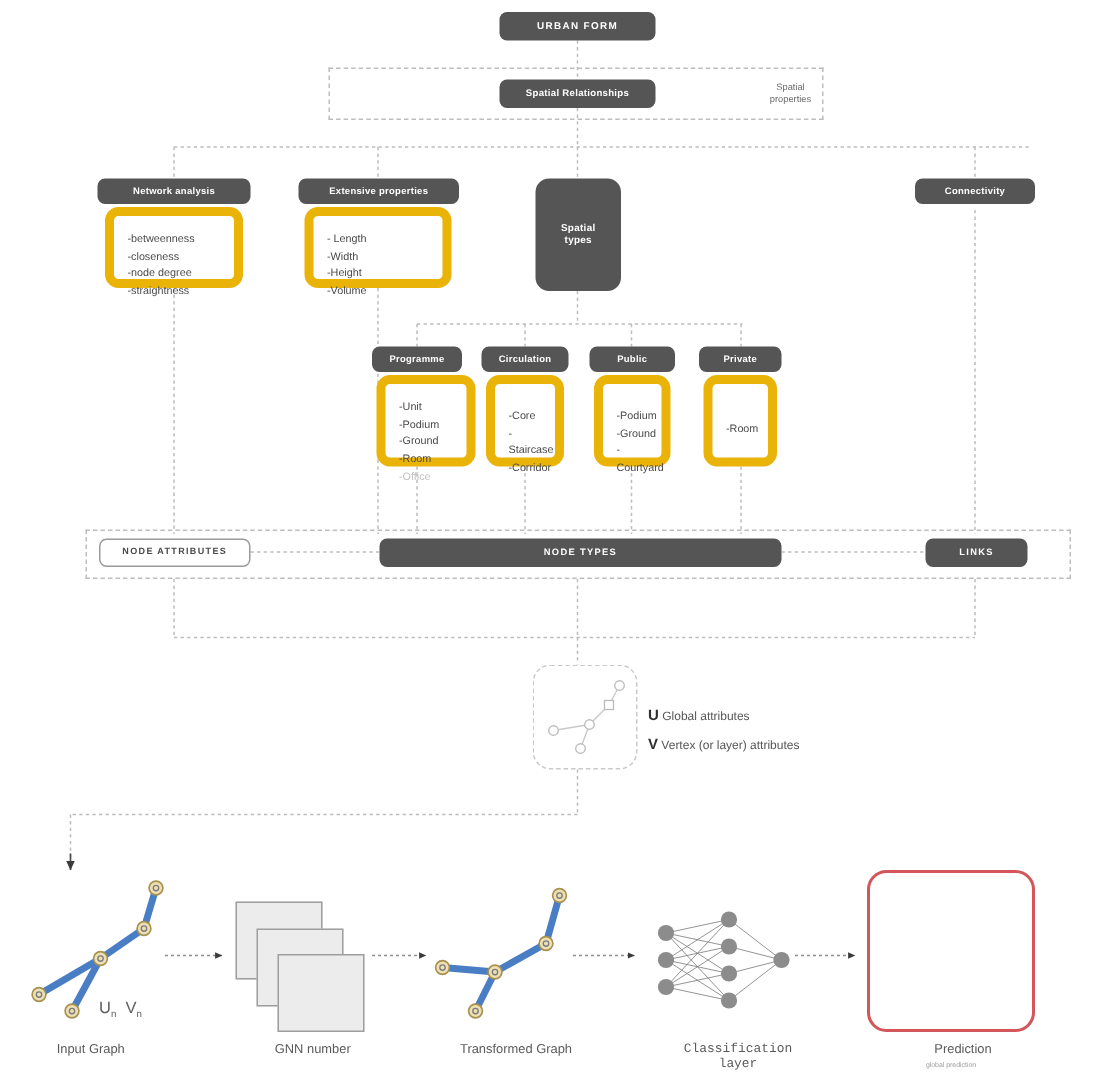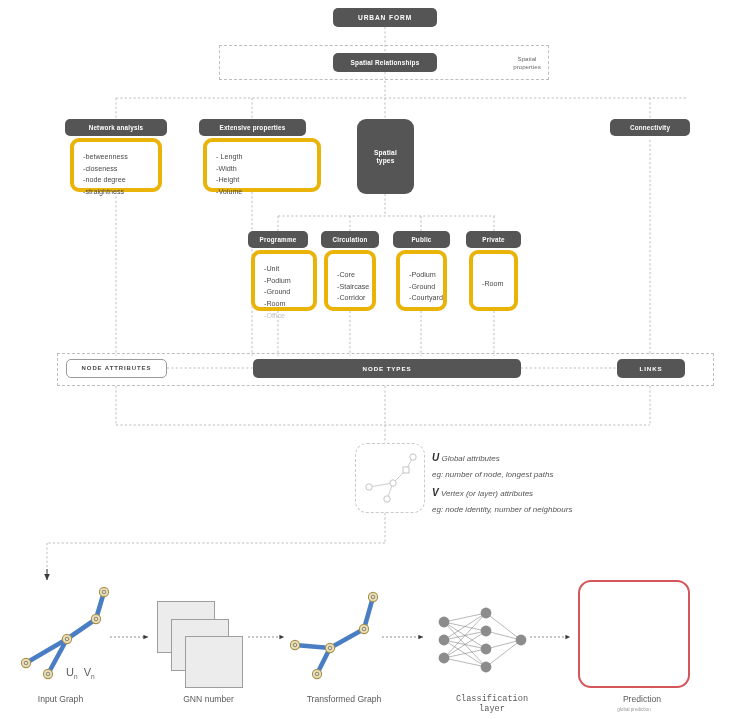--- a/index.html
+++ b/index.html
@@ -27,21 +27,21 @@
     letter-spacing:.2px;
     line-height:1.15;
     z-index:5;
   }
   .pill.caps { letter-spacing:.9px; }
 
   
   .card {
     position:absolute;
     background:#ffffff;
-    border:4px solid #eab308;
+    border:6px solid #eab308;
     border-radius:9px;
     z-index:4;
     padding:9px 0 6px 9px;
     font-size:7.2px;
     color:#4a4a4a;
     line-height:1.62;
   }
   .card .it { display:block; }
   .card .it.muted { color:#c2c2c2; }
 
@@ -303,21 +303,21 @@
 
   <div class="pill" style="left:65px; top:119px; width:102px; height:17px; font-size:6.3px;">Network analysis</div>
   <div class="card" style="left:70px; top:138px; width:92px; height:54px;">
     <span class="it">-betweenness</span>
     <span class="it">-closeness</span>
     <span class="it">-node degree</span>
     <span class="it">-straightness</span>
   </div>
 
   <div class="pill" style="left:199px; top:119px; width:107px; height:17px; font-size:6.3px;">Extensive properties</div>
-  <div class="card" style="left:203px; top:138px; width:118px; height:54px;">
+  <div class="card" style="left:203px; top:138px; width:98px; height:54px;">
     <span class="it">- Length</span>
     <span class="it">-Width</span>
     <span class="it">-Height</span>
     <span class="it">-Volume</span>
   </div>
 
   <div class="pill" style="left:357px; top:119px; width:57px; height:75px; font-size:6.6px; border-radius:9px; flex-direction:column;">
     <span>Spatial</span>
     <span>types</span>
   </div>
@@ -353,31 +353,29 @@
   </div>
 
   <div class="pill caps" style="left:66px; top:359px; width:101px; height:19px; font-size:6px; background:#ffffff; color:#4a4a4a; border:1px solid #9a9a9a;">NODE ATTRIBUTES</div>
 
   <div class="pill caps" style="left:253px; top:359px; width:268px; height:19px; font-size:6.2px;">NODE TYPES</div>
 
   <div class="pill caps" style="left:617px; top:359px; width:68px; height:19px; font-size:6.2px;">LINKS</div>
 
   <div class="uv-panel" style="left:355px; top:443px; width:70px; height:70px;"></div>
 
-  <div class="uv-text" style="left:432px; top:448px; width:230px;font-style:italic;">
+  <div class="uv-text" style="left:432px; top:468px; width:230px;">
     <div>
       <b>U</b>
       <span>Global attributes</span>
     </div>
-    <div>eg: number of node, longest paths</div>
     <div>
       <b>V</b>
       <span>Vertex (or layer) attributes</span>
     </div>
-    <div>eg: node identity, number of neighbours</div>
   </div>
 
   <div class="gnn-sheet" style="left:157px; top:601px; width:58px; height:52px;"></div>
   <div class="gnn-sheet" style="left:171px; top:619px; width:58px; height:52px;"></div>
   <div class="gnn-sheet" style="left:185px; top:637px; width:58px; height:52px; top:636px;"></div>
 
   <div class="pred-frame" style="left:578px; top:580px; width:112px; height:108px;"></div>
 
   <div class="uvn" style="left:66px; top:666px;">
     <span>U</span><sub>n</sub>

